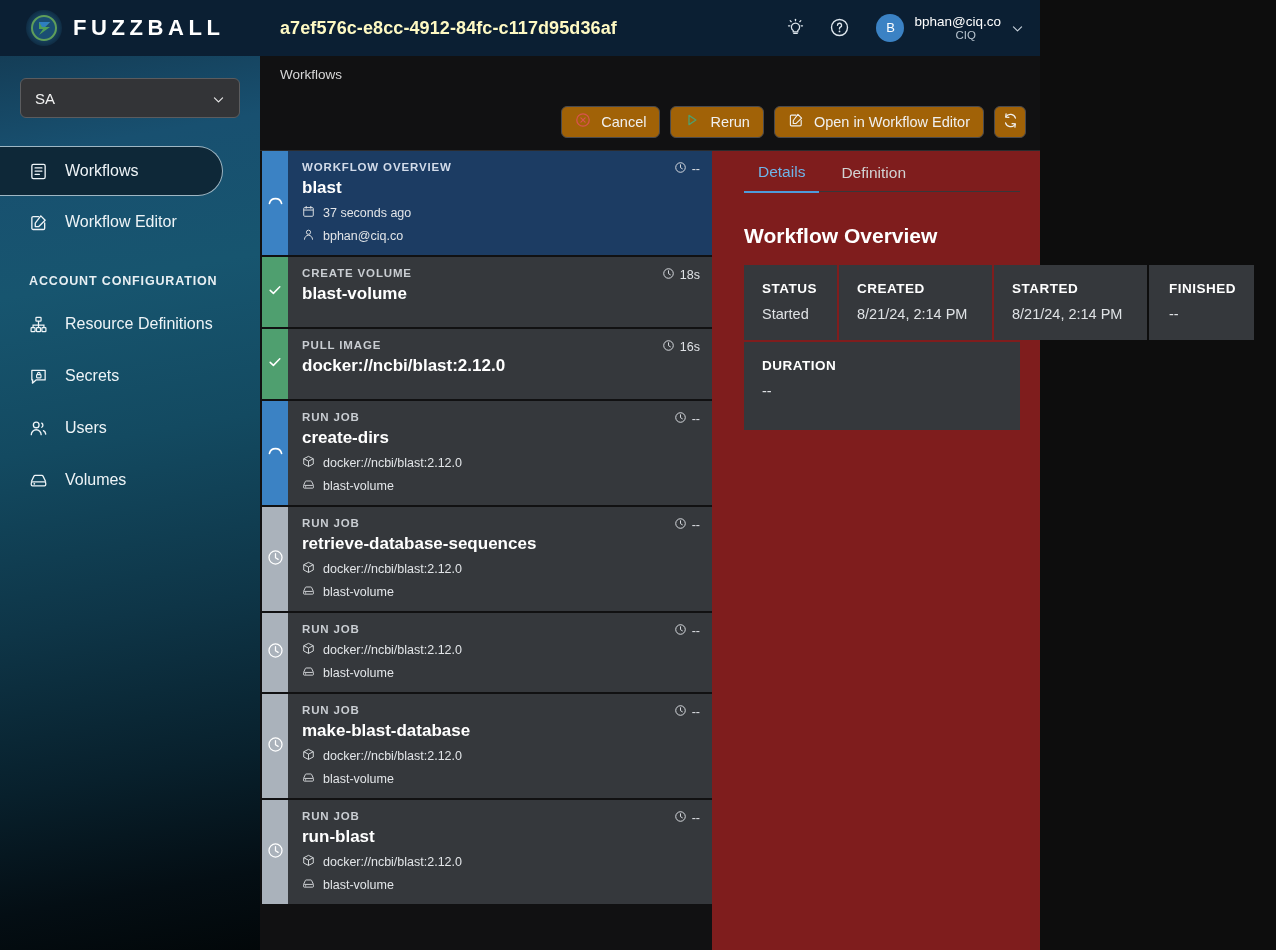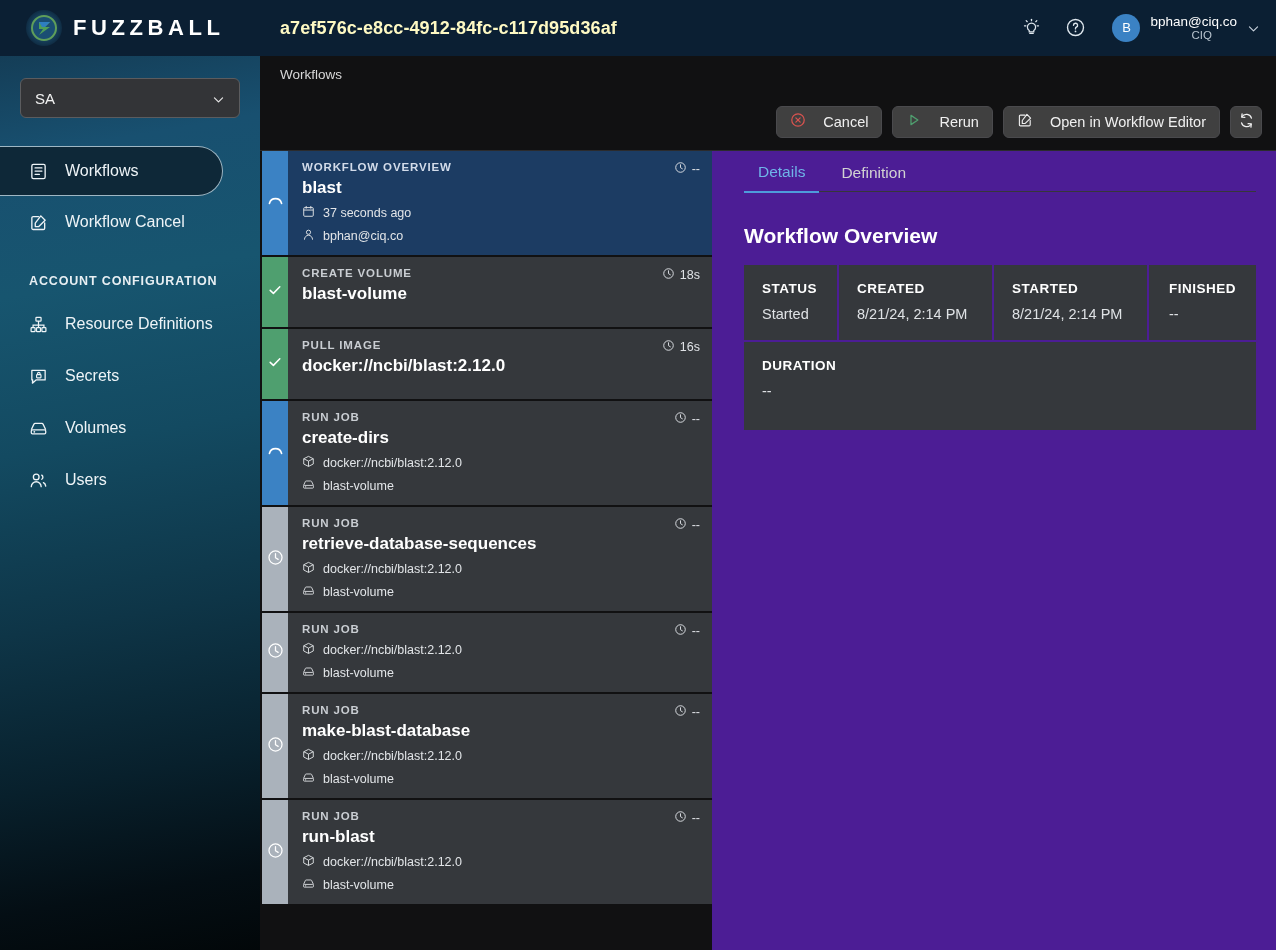--- a/index.html
+++ b/index.html
@@ -3,21 +3,21 @@
 <meta charset="utf-8">
 <style>
   * { box-sizing: border-box; margin: 0; padding: 0; }
   html, body {
     width: 1276px; height: 950px;
     background: #0d0d0d;
     font-family: "Liberation Sans", sans-serif;
     overflow: hidden;
     -webkit-font-smoothing: antialiased;
   }
-  .app { display: flex; width: 1276px; height: 950px; }
+  .app { display: flex; width: 1040px; height: 950px; }
 
   
   .sidebar {
     width: 260px; height: 950px; flex: 0 0 260px;
     background: linear-gradient(170deg,#123349 0%, #185070 16%, #17556f 30%, #134a61 46%, #0e3547 64%, #08202c 80%, #040e14 92%, #020709 100%);
     position: relative; overflow: hidden;
   }
   .brand {
     height: 56px; background: #0b1f33; display: flex;
     align-items: center; gap: 11px; padding-left: 26px;
@@ -83,22 +83,22 @@
   .user-org { color: #b8c4cf; font-size: 11.5px; margin-left: 41px; }
 
   .crumbbar { height: 37px; display: flex; align-items: center; padding-left: 20px; flex:0 0 37px; }
   .crumb { color: #d8d8d8; font-size: 13.5px; cursor: pointer; }
 
   .actionbar {
     height: 58px; display: flex; align-items: center; justify-content: flex-end;
     gap: 10px; padding: 0 14px 0 0; border-bottom: 1px solid #2b2b2d; flex: 0 0 58px;
   }
   .btn {
-    height: 32px; border-radius: 6px; border: 1px solid #4a4a4d; background: #404040;
-    color: #f0f0f0; font-size: 14.5px; display: flex; align-items: center; gap: 17px;
+    height: 32px; border-radius: 6px; border: 1px solid #4a4a4d; background: #a16207;
+    color: #f0f0f0; font-size: 14.5px; display: flex; align-items: center; gap: 10px;
     padding: 0 13px; cursor: pointer; font-family: inherit; white-space: nowrap;
   }
   .btn svg { flex: 0 0 auto; }
   .btn.sq { padding: 0; width: 32px; justify-content: center; }
 
   .content { flex: 1; display: flex; min-height: 0; }
 
   
   .cards {
     width: 452px; flex: 0 0 452px; padding: 0 0 0 2px;
@@ -126,21 +126,21 @@
   .card.sel .c-kind { color: #d3dcea; }
   .c-title { color: #fff; font-size: 17px; font-weight: 700; margin-top: 5px; }
   .c-meta { display: flex; align-items: center; gap: 8px; margin-top: 7px; color: #e2e5e8; font-size: 12.5px; }
   .c-meta svg { flex: 0 0 auto; }
   .c-dur {
     position: absolute; top: 10px; right: 12px; display: flex; align-items: center; gap: 5px;
     color: #dfe2e6; font-size: 12.5px;
   }
 
   
-  .detail { flex: 1; min-width: 0; padding: 0 20px 0 32px; background: #4c1d95; }
+  .detail { flex: 1; min-width: 0; padding: 0 20px 0 32px; background: #7f1d1d; }
   .tabs { display: flex; gap: 8px; border-bottom: 1px solid #37373a; height: 41px; }
   .tab {
     padding: 0 14px; height: 41px; display: flex; align-items: center;
     color: #d2d2d2; font-size: 15.5px; cursor: pointer; position: relative; top: 1px;
   }
   .tab.active { color: #6fb4e8; border-bottom: 2px solid #4e9bdb; }
   .panel-title { color: #fff; font-size: 21px; font-weight: 700; margin: 32px 0 17px 0; }
   .kv-row { display: flex; gap: 2px; }
   .kv {
     background: #35383c; padding: 16px 18px 18px 18px; min-height: 72px;
@@ -199,21 +199,21 @@
         <span>Workflows</span>
       </div>
 
       <div class="nav-item">
         <span class="nav-ico">
           <svg width="19" height="19" viewBox="0 0 20 20">
             <path d="M16.5 10.5 V16 a1.4 1.4 0 0 1 -1.4 1.4 H4.4 A1.4 1.4 0 0 1 3 16 V5.3 A1.4 1.4 0 0 1 4.4 3.9 H10" fill="none" stroke="#eef4f7" stroke-width="1.4" stroke-linecap="round"></path>
             <path d="M12.4 3 L17 7.6 L10.3 14.3 L6.6 14.3 L6.6 10.6 Z" fill="none" stroke="#eef4f7" stroke-width="1.4" stroke-linejoin="round"></path>
           </svg>
         </span>
-        <span>Workflow Cancel</span>
+        <span>Workflow Editor</span>
       </div>
 
       <div class="nav-section">ACCOUNT CONFIGURATION</div>
 
       <div class="nav-item">
         <span class="nav-ico">
           <svg width="19" height="19" viewBox="0 0 20 20">
             <rect x="7.3" y="2.4" width="5.4" height="4" rx="0.7" fill="none" stroke="#eef4f7" stroke-width="1.3"></rect>
             <rect x="2.2" y="13.4" width="4.2" height="4.2" rx="0.7" fill="none" stroke="#eef4f7" stroke-width="1.3"></rect>
             <rect x="7.9" y="13.4" width="4.2" height="4.2" rx="0.7" fill="none" stroke="#eef4f7" stroke-width="1.3"></rect>
@@ -231,38 +231,38 @@
             <rect x="8" y="8" width="4.6" height="3.5" rx="0.6" fill="none" stroke="#eef4f7" stroke-width="1.2"></rect>
             <path d="M9 8 V6.9 a1.3 1.3 0 0 1 2.6 0 V8" fill="none" stroke="#eef4f7" stroke-width="1.2"></path>
           </svg>
         </span>
         <span>Secrets</span>
       </div>
 
       <div class="nav-item">
         <span class="nav-ico">
           <svg width="19" height="19" viewBox="0 0 20 20">
-            <path d="M2.4 11.4 L5.2 5.4 a1.3 1.3 0 0 1 1.2 -0.8 h7.2 a1.3 1.3 0 0 1 1.2 0.8 l2.8 6" fill="none" stroke="#eef4f7" stroke-width="1.35" stroke-linejoin="round"></path>
-            <rect x="2.4" y="11.4" width="15.2" height="4.2" rx="1.2" fill="none" stroke="#eef4f7" stroke-width="1.35"></rect>
-            <circle cx="5.6" cy="13.5" r="0.95" fill="#eef4f7"></circle>
-          </svg>
-        </span>
-        <span>Volumes</span>
-      </div>
-
-      <div class="nav-item">
-        <span class="nav-ico">
-          <svg width="19" height="19" viewBox="0 0 20 20">
             <circle cx="7.6" cy="6.2" r="3" fill="none" stroke="#eef4f7" stroke-width="1.4"></circle>
             <path d="M2.4 16.5 a5.2 5.2 0 0 1 10.4 0" fill="none" stroke="#eef4f7" stroke-width="1.4" stroke-linecap="round"></path>
             <path d="M13.4 4.3 a2.6 2.6 0 0 1 0 4.4" fill="none" stroke="#eef4f7" stroke-width="1.4" stroke-linecap="round"></path>
             <path d="M15.2 12.3 a4.6 4.6 0 0 1 2.4 3.6" fill="none" stroke="#eef4f7" stroke-width="1.4" stroke-linecap="round"></path>
           </svg>
         </span>
         <span>Users</span>
+      </div>
+
+      <div class="nav-item">
+        <span class="nav-ico">
+          <svg width="19" height="19" viewBox="0 0 20 20">
+            <path d="M2.4 11.4 L5.2 5.4 a1.3 1.3 0 0 1 1.2 -0.8 h7.2 a1.3 1.3 0 0 1 1.2 0.8 l2.8 6" fill="none" stroke="#eef4f7" stroke-width="1.35" stroke-linejoin="round"></path>
+            <rect x="2.4" y="11.4" width="15.2" height="4.2" rx="1.2" fill="none" stroke="#eef4f7" stroke-width="1.35"></rect>
+            <circle cx="5.6" cy="13.5" r="0.95" fill="#eef4f7"></circle>
+          </svg>
+        </span>
+        <span>Volumes</span>
       </div>
     </nav>
   </aside>
 
   <section class="main">
 
     <div class="topbar">
       <div class="wf-id">a7ef576c-e8cc-4912-84fc-c117d95d36af</div>
       <div class="topbar-right">
 

